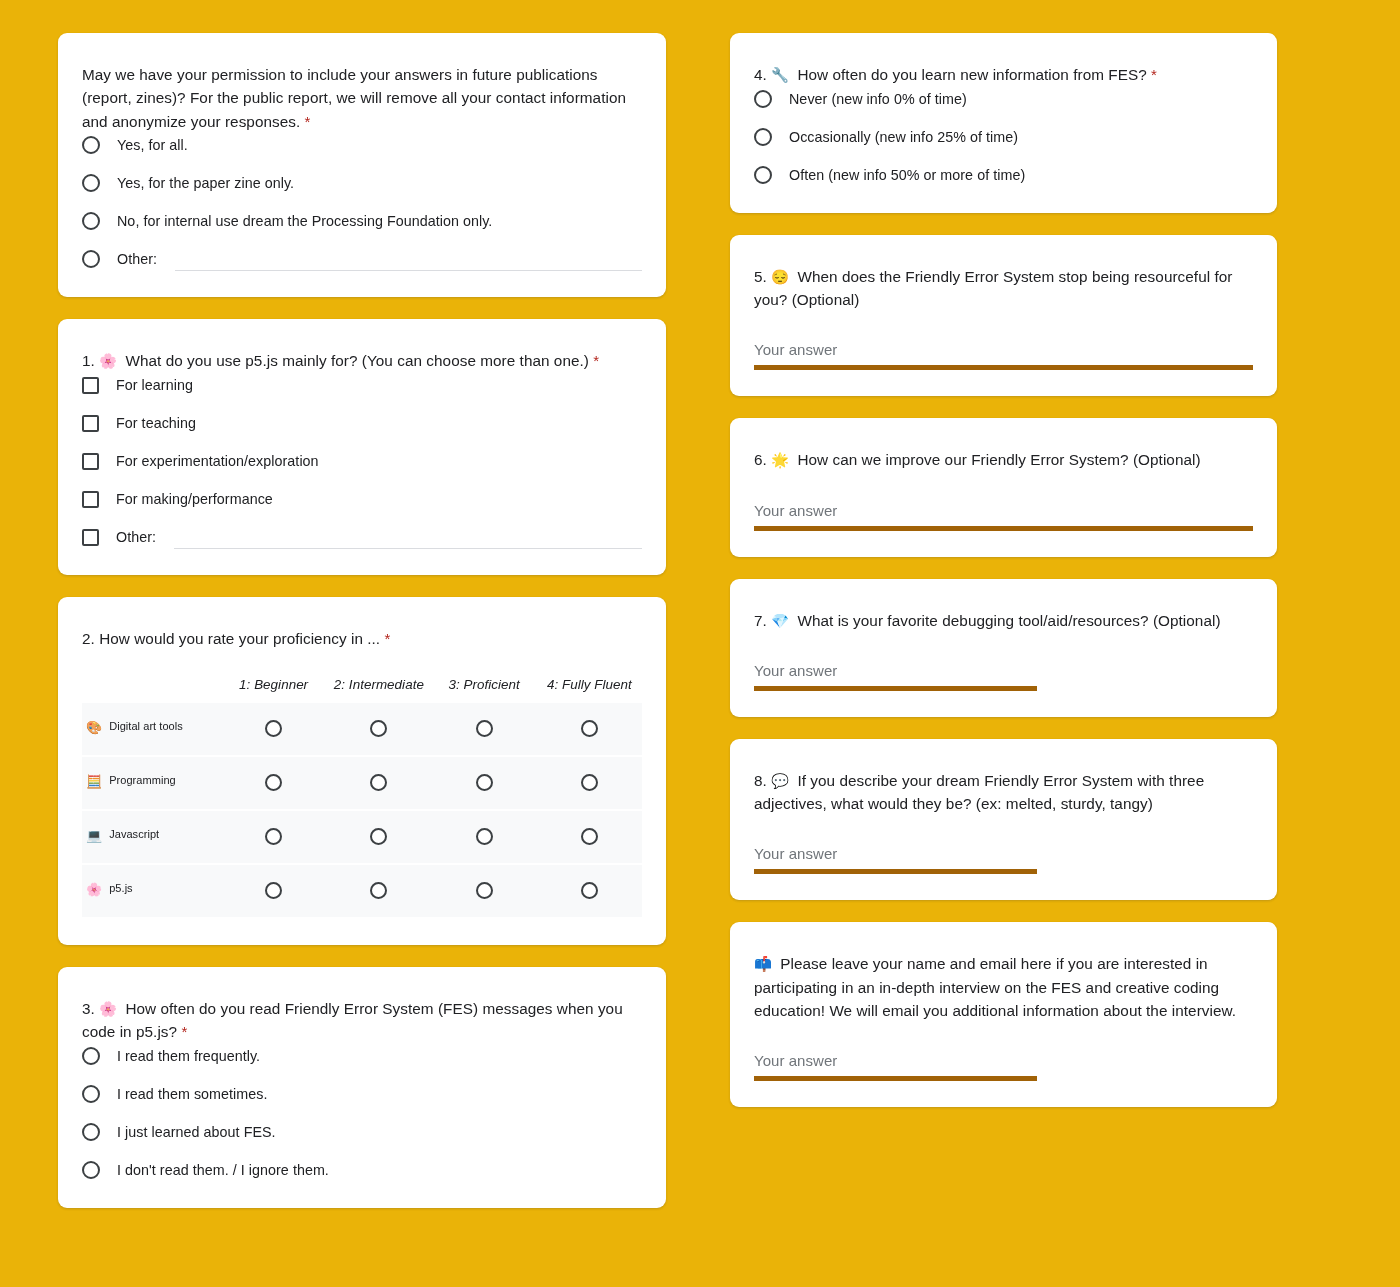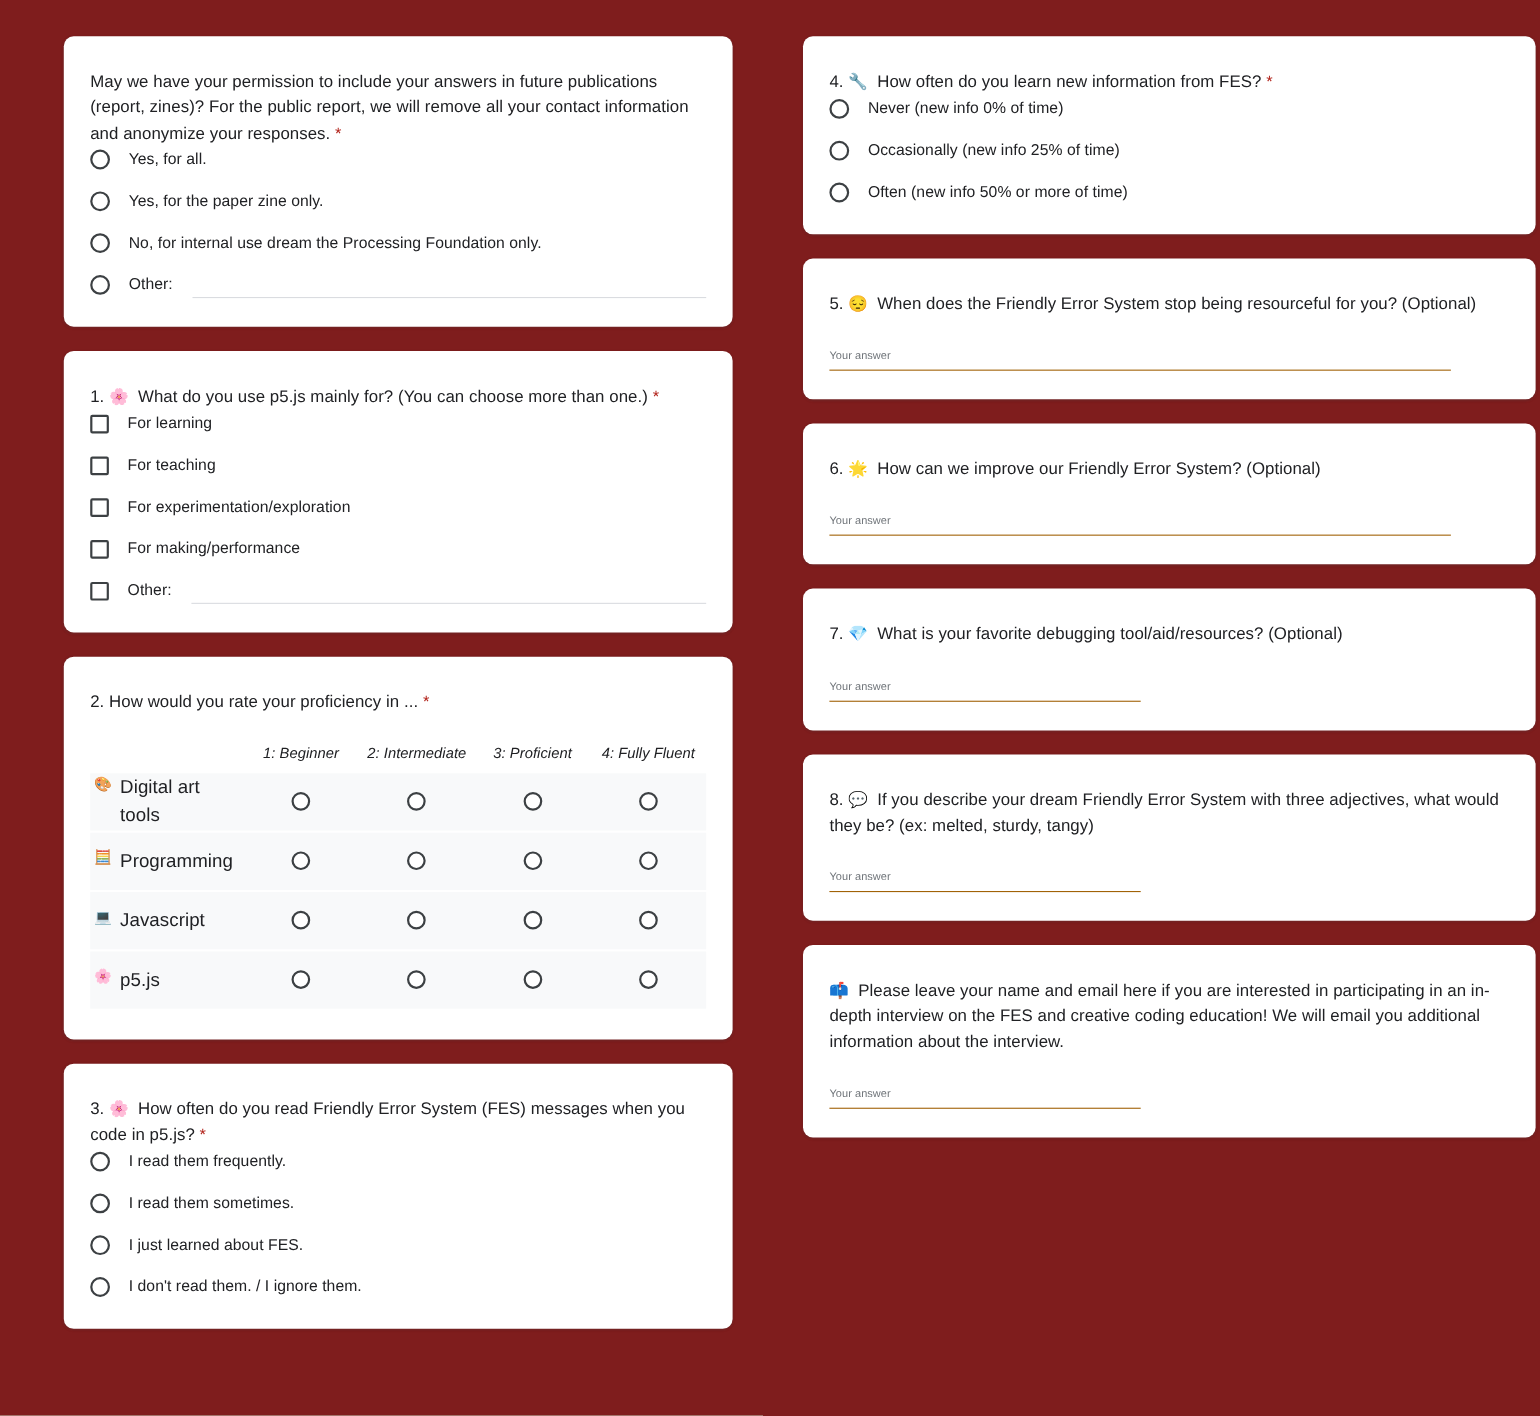--- a/index.html
+++ b/index.html
@@ -7,30 +7,30 @@
     margin: 0; padding: 0;
     width: 1400px; height: 1287px;
     background: #d5e9cf;
     font-family: "Liberation Sans", sans-serif;
     -webkit-font-smoothing: antialiased;
   }
   .page {
     position: relative;
     width: 1400px;
     height: 1287px;
-    background: #7f1d1d;
+    background: #eab308;
     overflow: hidden;
   }
   .col {
     position: absolute;
     display: flex;
     flex-direction: column;
   }
   .col-left  { left: 58px;  top: 33px; width: 608px; gap: 22px; }
-  .col-right { left: 730px; top: 33px; width: 666px; gap: 22px; }
+  .col-right { left: 730px; top: 33px; width: 547px; gap: 22px; }
 
   .card {
     background: #ffffff;
     border-radius: 9px;
     box-shadow: 0 1px 2px rgba(60,64,67,0.16), 0 1px 3px rgba(60,64,67,0.08);
     padding: 30px 24px 26px 24px;
   }
 
   .qtext {
     font-size: 15.3px;
@@ -81,24 +81,24 @@
   }
 
   
   .answer {
     margin-top: 30px;
     width: 100%;
     max-width: 565px;
   }
   .answer.narrow { max-width: 283px; }
   .answer-line {
-    font-size: 10px;
+    font-size: 15px;
     color: #70757a;
     padding-bottom: 7px;
-    border-bottom: 1px solid #a16207;
+    border-bottom: 5px solid #a16207;
     letter-spacing: 0.05px;
   }
 
   
   .grid-wrap { margin-top: 26px; }
   .grid-head {
     display: flex;
     align-items: flex-end;
     padding-bottom: 11px;
     font-style: italic;
@@ -123,24 +123,25 @@
     display: flex;
     align-items: flex-start;
     padding-left: 4px;
   }
   .grid-row .rowlabel-emoji {
     font-size: 13px;
     margin-right: 7px;
     line-height: 1.45;
   }
   .grid-row .rowlabel-text {
-    font-size: 17px;
+    font-size: 11px;
     color: #202124;
     line-height: 1.45;
     letter-spacing: 0.05px;
+    text-align: right;
   }
   .grid-row .cell {
     flex: 1;
     display: flex;
     justify-content: center;
     align-items: center;
   }
   .grid-row .radio { width: 17px; height: 17px; flex: 0 0 17px; }
 </style>
 </head>

